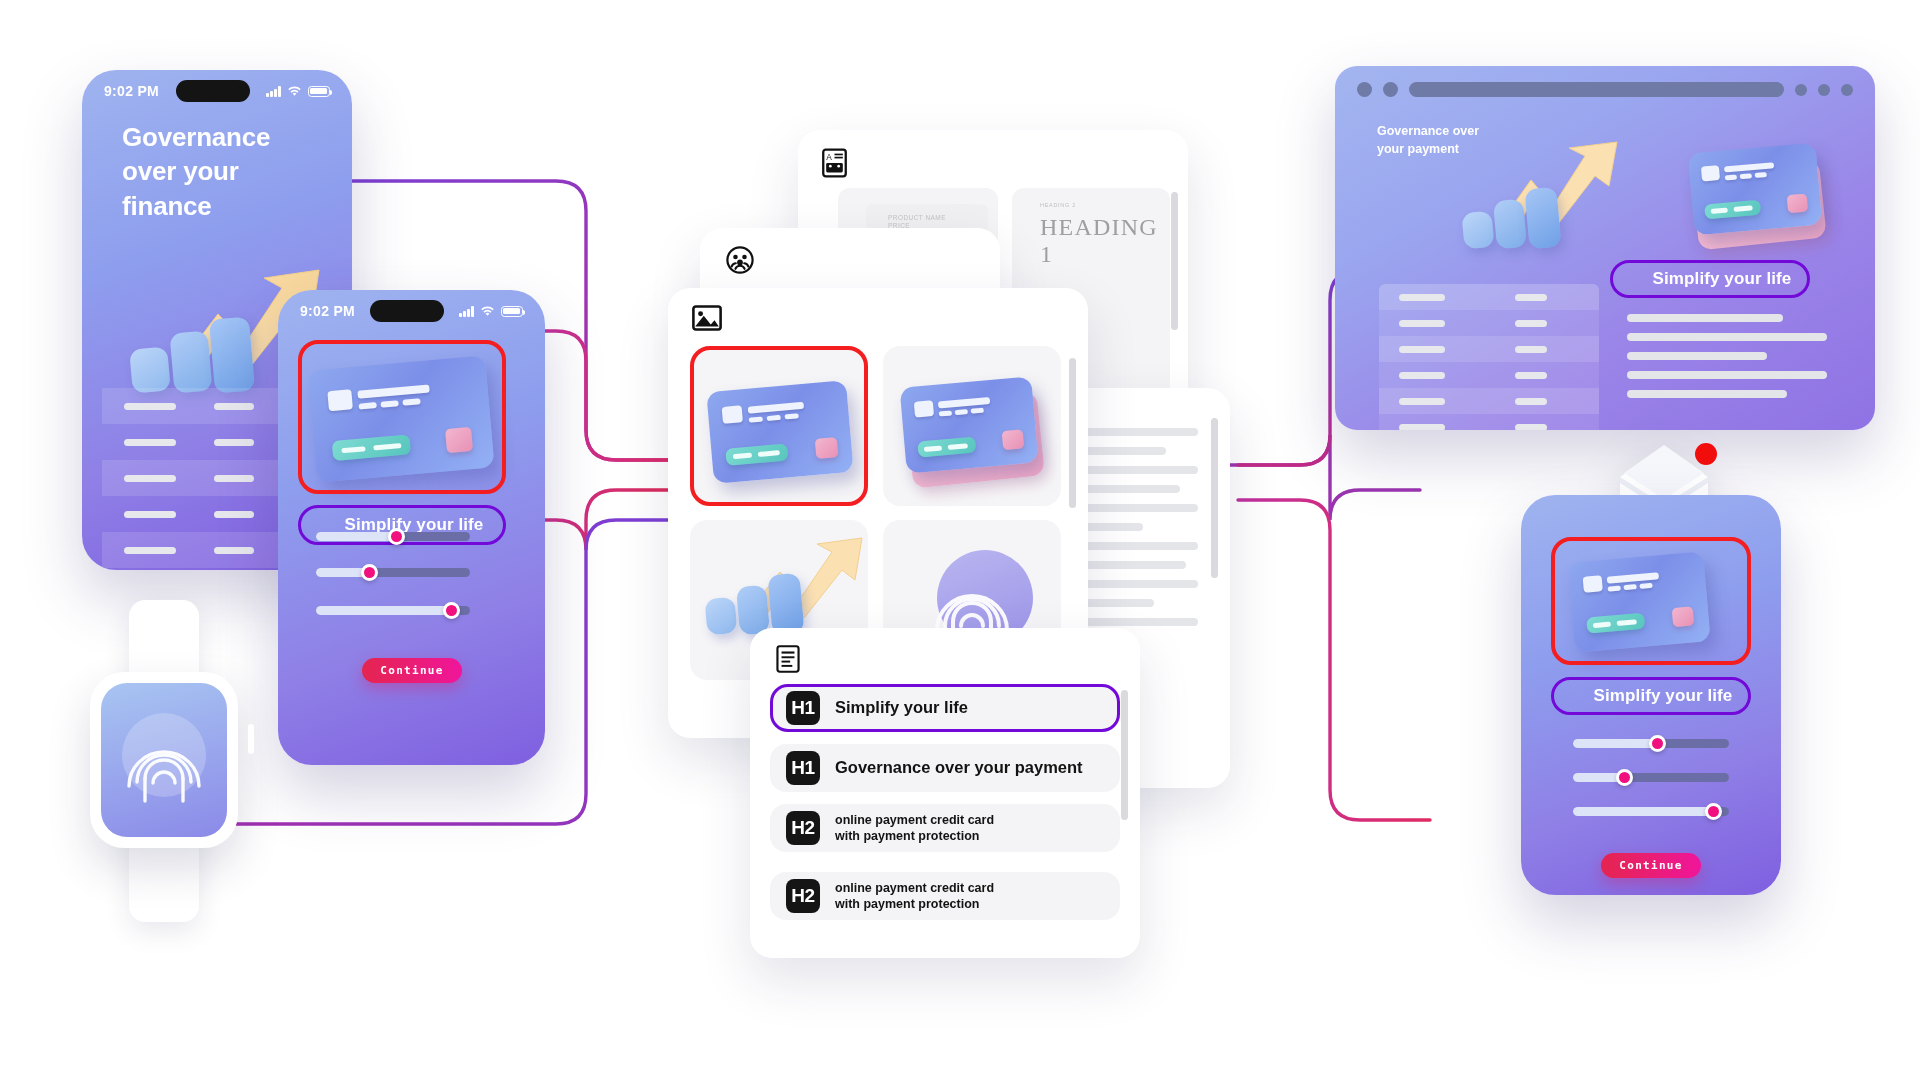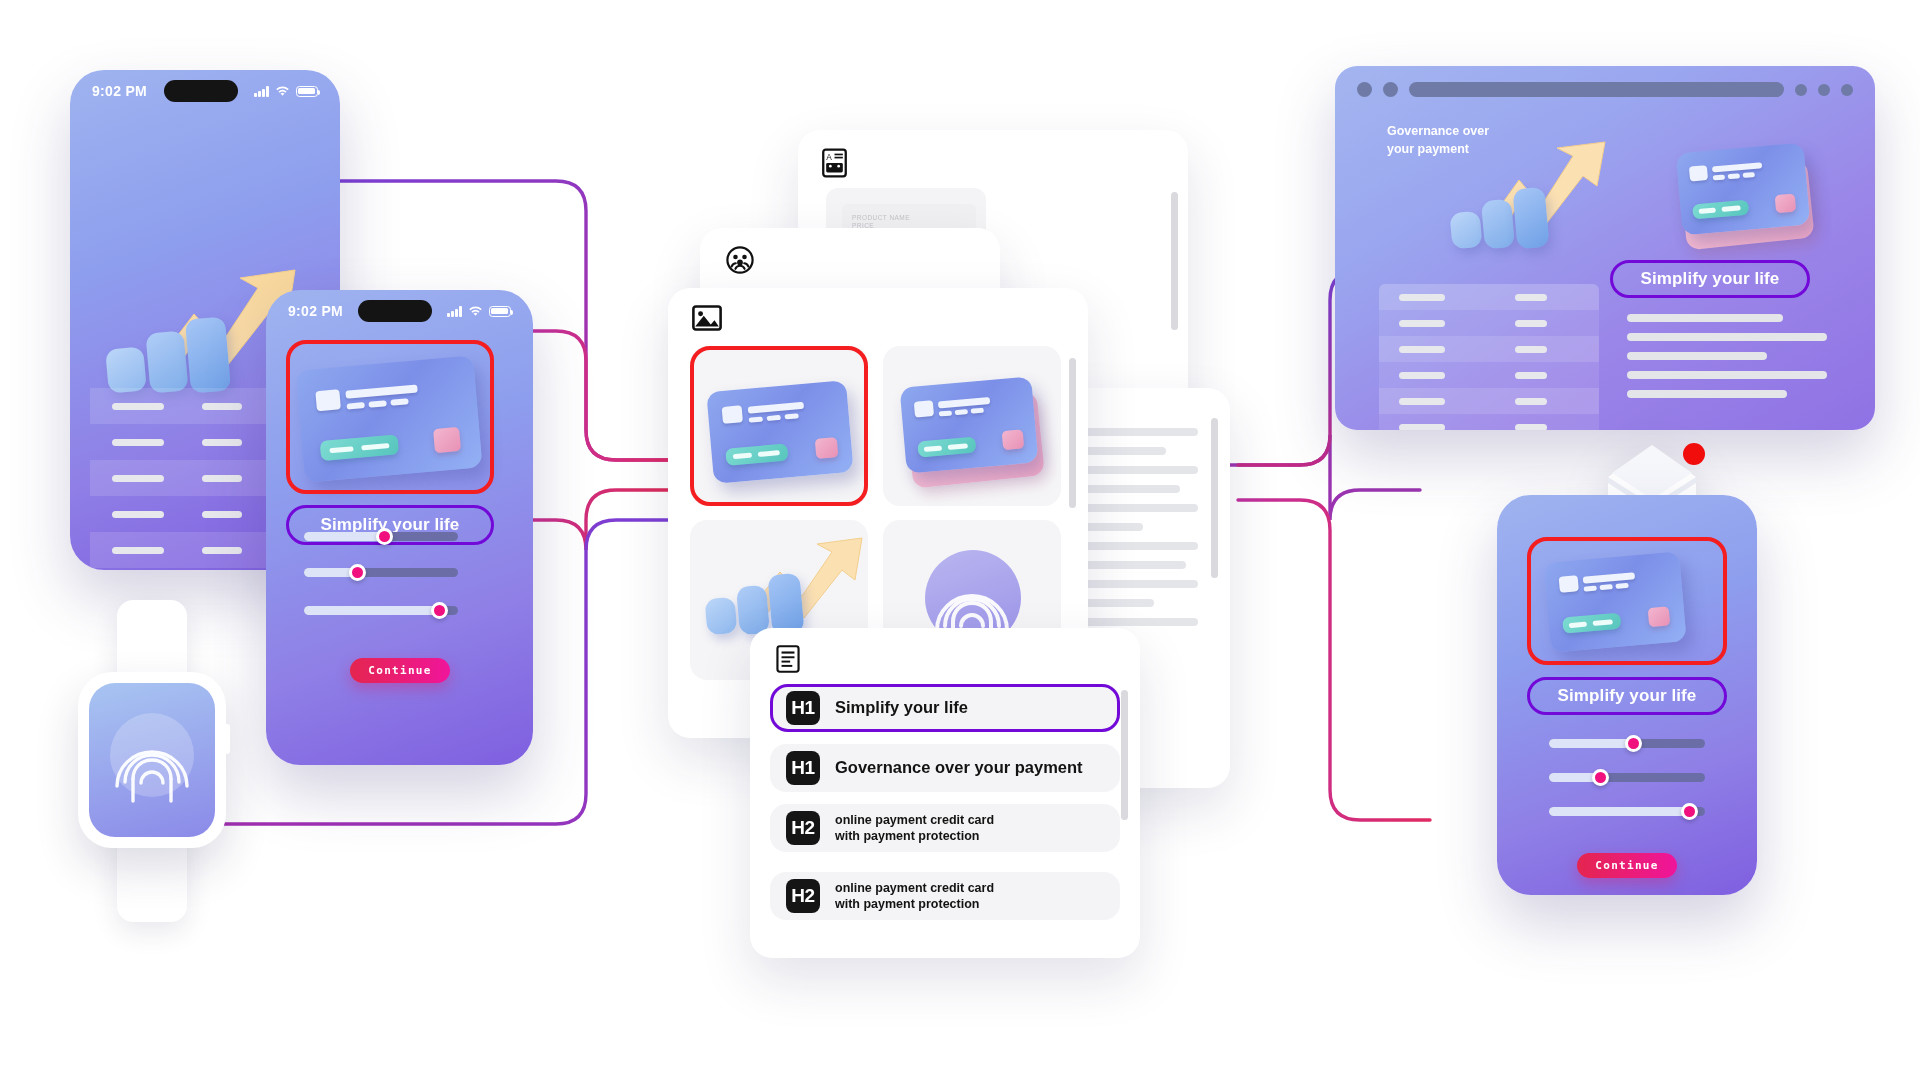--- a/index.html
+++ b/index.html
@@ -1,19 +1,19 @@
 <!DOCTYPE html>
 <html><head>
 <meta charset="utf-8">
 <style>
   * { box-sizing: border-box; margin:0; padding:0; }
   html,body { width:1920px; height:1080px; background:#ffffff; overflow:hidden; }
   body { font-family:"Liberation Sans", sans-serif; position:relative; }
   .stage { position:absolute; inset:0; }
-  .abs { position:absolute; }
+  .abs { position:absolute;margin-left:12px; }
 
   
   svg.connectors { position:absolute; left:0; top:0; width:1920px; height:1080px; pointer-events:none; }
 
   
   .phone {
     border-radius:34px;
     box-shadow:0 28px 60px rgba(60,50,120,.22);
     overflow:hidden;
   }
@@ -176,20 +176,25 @@
           </div>
         <svg width="15" height="11" viewBox="0 0 16 12">
           <path d="M8 10.6l2.1-2.4a3.2 3.2 0 0 0-4.2 0L8 10.6z" fill="#fff"></path>
           <path d="M3.6 5.9a6.6 6.6 0 0 1 8.8 0l-1.2 1.4a4.8 4.8 0 0 0-6.4 0L3.6 5.9z" fill="#fff"></path>
           <path d="M1.2 3.2a10 10 0 0 1 13.6 0l-1.2 1.4a8.2 8.2 0 0 0-11.2 0L1.2 3.2z" fill="#fff"></path>
         </svg>
         <div class="batt"></div>
       </div>
     </div>
 
+    <div class="abs hero-title" style="left:28px; top:50px;">
+      <div>Governance</div>
+      <div>over your</div>
+      <div>finance</div>
+    </div>
 
     <div class="abs illus" style="left:20px; top:140px; width:230px; height:155px;">
       <svg width="230" height="155" viewBox="0 0 230 155" style="position:absolute;left:0;top:0">
         <defs>
           <linearGradient id="arw1" x1="0" y1="1" x2="1" y2="0">
             <stop offset="0" stop-color="#fbe0b2"></stop>
               <stop offset="1" stop-color="#f8d79a"></stop>
           </linearGradient>
         </defs>
         <path d="M66 112 L104 62 L131 92 L168 36 L150 26 L205 18 L197 70 L181 58 L134 118 L106 88 L78 128 Z" fill="url(#arw1)" stroke="#f3cf8c" stroke-width="1"></path>
@@ -320,20 +325,24 @@
       <div class="abs" style="left:16px; top:16px; right:10px; bottom:0; background:#f0f0f2; border-radius:6px; overflow:hidden;">
         <div class="tiny abs" style="left:10px; top:9px;">PRODUCT NAME</div>
         <div class="tiny abs" style="left:10px; top:17px;">PRICE</div>
         <svg width="140" height="120" viewBox="0 0 140 120" style="position:absolute;left:10px;bottom:0">
           <circle cx="98" cy="46" r="16" fill="none" stroke="#fff" stroke-width="2.2"></circle>
           <path d="M2 110 L44 52 L84 104 L104 78 L138 112" fill="none" stroke="#fff" stroke-width="2.4" stroke-linejoin="round"></path>
         </svg>
       </div>
     </div>
 
+    <div class="abs" style="left:202px; top:58px; right:18px; bottom:22px; background:#f4f4f6; border-radius:12px;">
+      <div class="h2label abs" style="left:16px; top:14px;">HEADING 2</div>
+      <div class="h1big abs" style="left:16px; top:26px;">HEADING 1</div>
+    </div>
 
     <div class="scroll-track" style="right:10px; top:62px; height:138px;"></div>
   </div>
 
   <div class="sheet" style="left:700px; top:228px; width:300px; height:240px;">
     <svg class="sheet-icon" viewBox="0 0 28 28" style="left:26px; top:18px; width:28px; height:28px;">
       <circle cx="14" cy="14" r="12.6" fill="#fff" stroke="#111" stroke-width="2.2"></circle>
       <circle cx="9.5" cy="11" r="2.3" fill="#111"></circle>
       <circle cx="18.5" cy="11" r="2.3" fill="#111"></circle>
       <circle cx="14" cy="16.4" r="2.9" fill="#111"></circle>
@@ -466,21 +475,21 @@
   <div class="browser" style="left:1335px; top:66px; width:540px; height:364px;">
     <div class="chrome">
       <div class="dot"></div>
       <div class="dot"></div>
       <div class="urlbar"></div>
       <div class="dot" style="width:12px;height:12px;"></div>
       <div class="dot" style="width:12px;height:12px;"></div>
       <div class="dot" style="width:12px;height:12px;"></div>
     </div>
 
-    <div class="br-title" style="left:52px; top:56px;">
+    <div class="br-title" style="left:42px; top:56px;">
       <div>Governance over</div>
       <div>your payment</div>
     </div>
 
     <div class="abs" style="left:96px; top:64px; width:190px; height:130px;">
       <svg width="190" height="130" viewBox="0 0 190 130" style="position:absolute;left:0;top:0">
         <path d="M58 92 L88 50 L110 76 L142 26 L126 18 L174 12 L166 56 L152 46 L112 98 L89 72 L68 106 Z" fill="#fbe0b2" stroke="#f3cf8c" stroke-width="1"></path>
       </svg>
       <div class="bar3d b1" style="left:20px; top:82px; width:30px; height:36px; transform:rotate(-5deg);"></div>
       <div class="bar3d b2" style="left:52px; top:70px; width:30px; height:48px; transform:rotate(-5deg);"></div>

